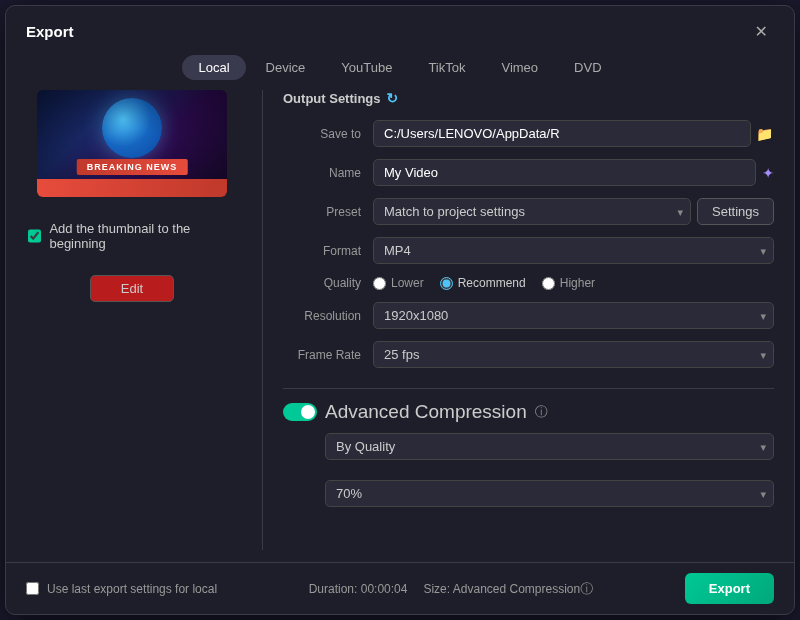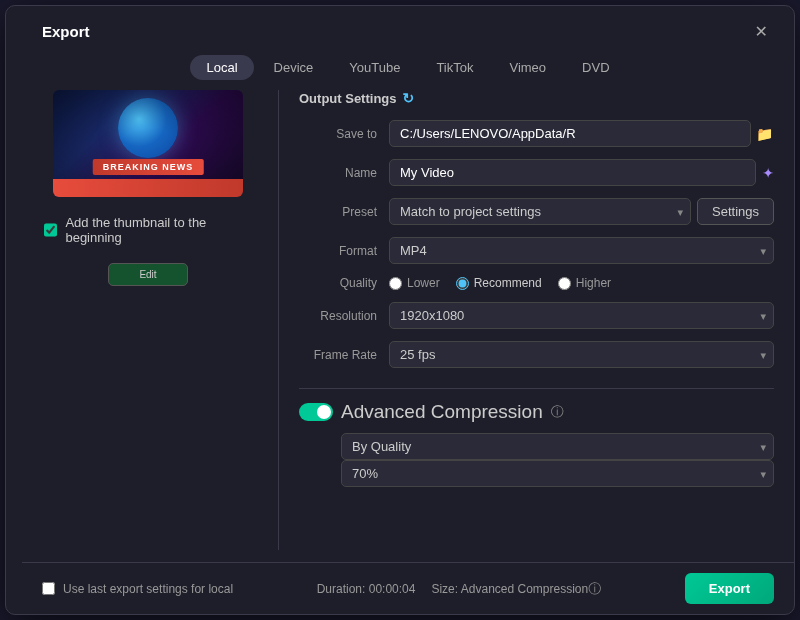--- a/index.html
+++ b/index.html
@@ -18,21 +18,20 @@
     .modal {
       background: #1e1e2a;
       border: 1px solid #3a3a4a;
       border-radius: 10px;
       width: 790px;
       height: 610px;
       position: relative;
       display: flex;
       flex-direction: column;
       box-shadow: 0 8px 40px rgba(0,0,0,0.7);
-      padding-left: 16px;
     }
     .modal-header {
       display: flex;
       align-items: center;
       justify-content: space-between;
       padding: 14px 20px 0 20px;
       flex-shrink: 0;
     }
     .modal-title {
       color: #fff;
@@ -74,21 +73,21 @@
       padding: 0 16px 12px 16px;
       gap: 16px;
       overflow: hidden;
     }
     .left-panel {
       width: 220px;
       flex-shrink: 0;
       display: flex;
       flex-direction: column;
       align-items: center;
-      gap: 18px;
+      gap: 24px;
     }
     .thumbnail {
       width: 190px;
       height: 107px;
       border-radius: 6px;
       overflow: hidden;
       position: relative;
       background: linear-gradient(135deg, #0d1b4a 0%, #1a2a6c 30%, #2d0a50 60%, #1a0a30 100%);
       flex-shrink: 0;
     }
@@ -136,27 +135,27 @@
       gap: 8px;
       width: 100%;
       padding-left: 6px;
     }
     .checkbox-row input[type="checkbox"] {
       accent-color: #00c896;
       width: 14px;
       height: 14px;
     }
     .edit-btn {
-      background: #14532d;
+      background: #b91c1c;
       border: 1px solid #555;
       color: #ccc;
       padding: 5px 30px;
       border-radius: 5px;
       cursor: pointer;
-      font-size: 10px;
+      font-size: 13px;
     }
     .divider-v {
       width: 1px;
       background: #3a3a4a;
       margin: 0 4px;
       flex-shrink: 0;
     }
     .right-panel {
       flex: 1;
       display: flex;
@@ -308,21 +307,21 @@
     }
     .adv-label { color: #ccc; font-size: 19px; }
     .info-icon {
       color: #888;
       font-size: 13px;
       cursor: pointer;
     }
     .adv-selects {
       display: flex;
       flex-direction: column;
-      gap: 0;
+      gap: 20px;
       padding-left: 42px;
     }
     .ai-icon { color: #a78bfa; font-size: 14px; cursor: pointer; }
     .bottom-bar {
       display: flex;
       align-items: center;
       justify-content: space-between;
       padding: 10px 20px;
       border-top: 1px solid #3a3a4a;
       flex-shrink: 0;

